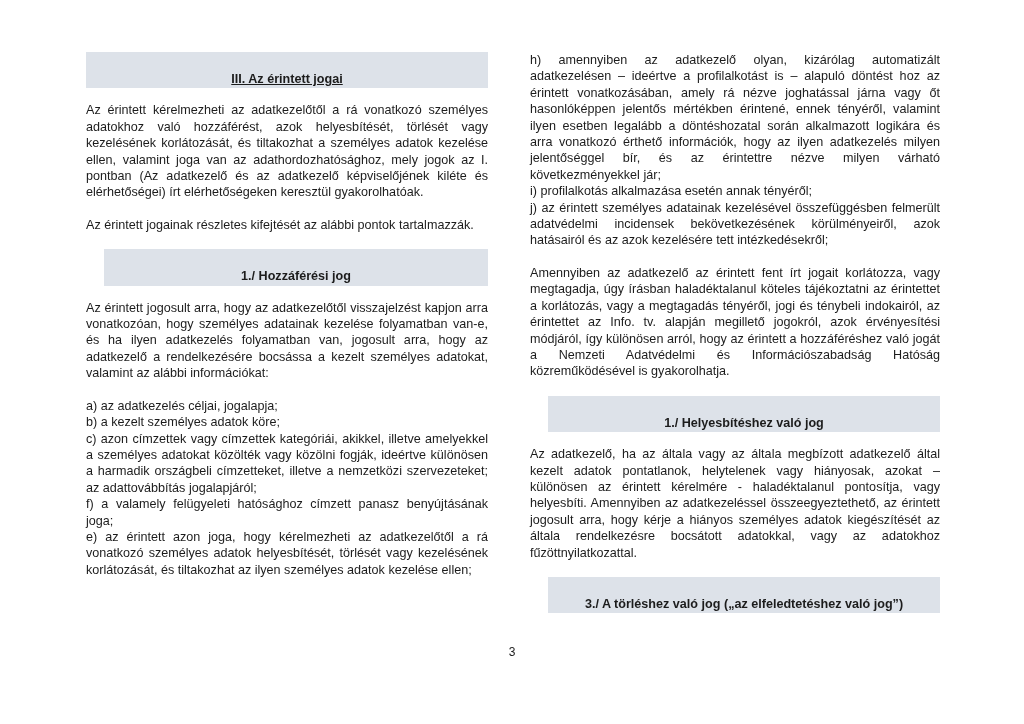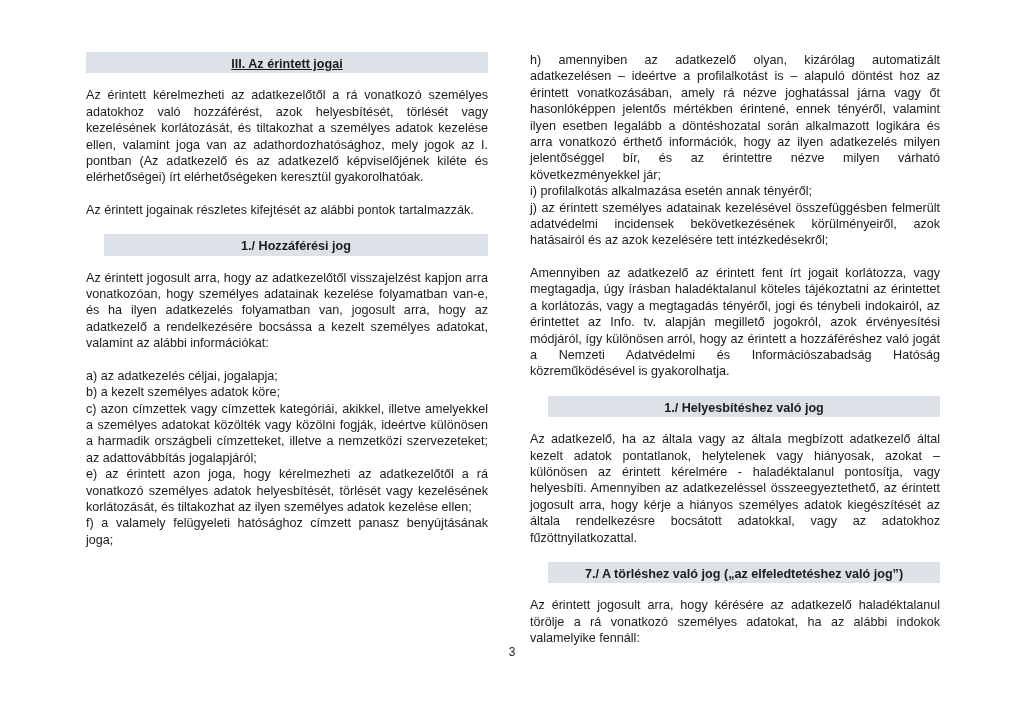--- a/index.html
+++ b/index.html
@@ -21,21 +21,21 @@
     top: 52px;
     font-size: 12.6px;
     line-height: 16.4px;
     text-align: justify;
   }
   #left-col  { left: 86px;  width: 402px; }
   #right-col { left: 530px; width: 410px; }
   .heading-bar {
     background: var(--bar-bg, #dde2e9);
     text-align: center;
-    padding: 4px 0 1px 0;
+    padding: 19px 0 1px 0;
     margin: 0 0 14px 0;
   }
   .heading-main { font-weight: bold; text-decoration: underline; }
   .heading-sub  { font-weight: bold; margin-left: 18px; }
   .block-paragraph { margin: 0 0 16px 0; }
   .block-list-item { margin: 0; }
   .block-list-item + .block-paragraph,
   .block-list-item + .heading-bar { margin-top: 16px; }
   .bold { font-weight: normal; }
   .footer {
@@ -54,27 +54,26 @@
 <div class="page">
   <div class="column" id="left-col">
       <div class="heading-bar heading-main">III. Az érintett jogai</div>
       <p class="block-paragraph"><span>Az érintett kérelmezheti az adatkezelőtől a rá vonatkozó személyes adatokhoz való </span><span class="bold">hozzáférést</span><span>, azok </span><span class="bold">helyesbítését</span><span>, </span><span class="bold">törlését</span><span> vagy </span><span class="bold">kezelésének korlátozását</span><span>, és </span><span class="bold">tiltakozhat</span><span> a személyes adatok kezelése ellen, valamint joga van az </span><span class="bold">adathordozhatósághoz,</span><span> mely jogok az I. pontban (Az adatkezelő és az adatkezelő képviselőjének kiléte és elérhetőségei) írt elérhetőségeken keresztül gyakorolhatóak.</span></p>
       <p class="block-paragraph"><span>Az érintett jogainak részletes kifejtését az alábbi pontok tartalmazzák.</span></p>
       <div class="heading-bar heading-sub">1./ Hozzáférési jog</div>
       <p class="block-paragraph"><span>Az érintett jogosult arra, hogy az adatkezelőtől visszajelzést kapjon arra vonatkozóan, hogy személyes adatainak kezelése folyamatban van-e, és ha ilyen adatkezelés folyamatban van, jogosult arra, hogy az adatkezelő a rendelkezésére bocsássa a kezelt személyes adatokat, valamint az alábbi információkat:</span></p>
       <p class="block-list-item"><span>a) az adatkezelés céljai, jogalapja;</span></p>
       <p class="block-list-item"><span>b) a kezelt személyes adatok köre;</span></p>
       <p class="block-list-item"><span>c) azon címzettek vagy címzettek kategóriái, akikkel, illetve amelyekkel a személyes adatokat közölték vagy közölni fogják, ideértve különösen a harmadik országbeli címzetteket, illetve a nemzetközi szervezeteket; az adattovábbítás jogalapjáról;</span></p>
+      <p class="block-list-item"><span>f) a valamely felügyeleti hatósághoz címzett panasz benyújtásának joga;</span></p>
       <p class="block-list-item"><span>e) az érintett azon joga, hogy kérelmezheti az adatkezelőtől a rá vonatkozó személyes adatok helyesbítését, törlését vagy kezelésének korlátozását, és tiltakozhat az ilyen személyes adatok kezelése ellen;</span></p>
-      <p class="block-list-item"><span>f) a valamely felügyeleti hatósághoz címzett panasz benyújtásának joga;</span></p>
     </div>
   <div class="column" id="right-col">
       <p class="block-list-item"><span>h) amennyiben az adatkezelő olyan, kizárólag automatizált adatkezelésen – ideértve a profilalkotást is – alapuló döntést hoz az érintett vonatkozásában, amely rá nézve joghatással járna vagy őt hasonlóképpen jelentős mértékben érintené, ennek tényéről, valamint ilyen esetben legalább a döntéshozatal során alkalmazott logikára és arra vonatkozó érthető információk, hogy az ilyen adatkezelés milyen jelentőséggel bír, és az érintettre nézve milyen várható következményekkel jár;</span></p>
       <p class="block-list-item"><span>i) profilalkotás alkalmazása esetén annak tényéről;</span></p>
       <p class="block-list-item"><span>j) az érintett személyes adatainak kezelésével összefüggésben felmerült adatvédelmi incidensek bekövetkezésének körülményeiről, azok hatásairól és az azok kezelésére tett intézkedésekről;</span></p>
       <p class="block-paragraph"><span>Amennyiben az adatkezelő az érintett fent írt jogait korlátozza, vagy megtagadja, úgy írásban haladéktalanul köteles tájékoztatni az érintettet a korlátozás, vagy a megtagadás tényéről, jogi és ténybeli indokairól, az érintettet az Info. tv. alapján megillető jogokról, azok érvényesítési módjáról, így különösen arról, hogy az érintett a hozzáféréshez való jogát a Nemzeti Adatvédelmi és Információszabadság Hatóság közreműködésével is gyakorolhatja.</span></p>
       <div class="heading-bar heading-sub">1./ Helyesbítéshez való jog</div>
       <p class="block-paragraph"><span>Az adatkezelő, ha az általa vagy az általa megbízott adatkezelő által kezelt adatok pontatlanok, helytelenek vagy hiányosak, azokat – különösen az érintett kérelmére - haladéktalanul pontosítja, vagy helyesbíti. Amennyiben az adatkezeléssel összeegyeztethető, az érintett jogosult arra, hogy kérje a hiányos személyes adatok kiegészítését az általa rendelkezésre bocsátott adatokkal, vagy az adatokhoz fűzöttnyilatkozattal.</span></p>
-      <div class="heading-bar heading-sub">7./ A törléshez való jog („az elfeledtetéshez való jog”)</div>
-      <p class="block-paragraph"><span>Az érintett jogosult arra, hogy kérésére az adatkezelő haladéktalanul törölje a rá vonatkozó személyes adatokat, ha az alábbi indokok valamelyike fennáll:</span></p>
+      <div class="heading-bar heading-sub">3./ A törléshez való jog („az elfeledtetéshez való jog”)</div>
     </div>
   <div class="footer">3</div>
 </div>
 
 </body></html>

